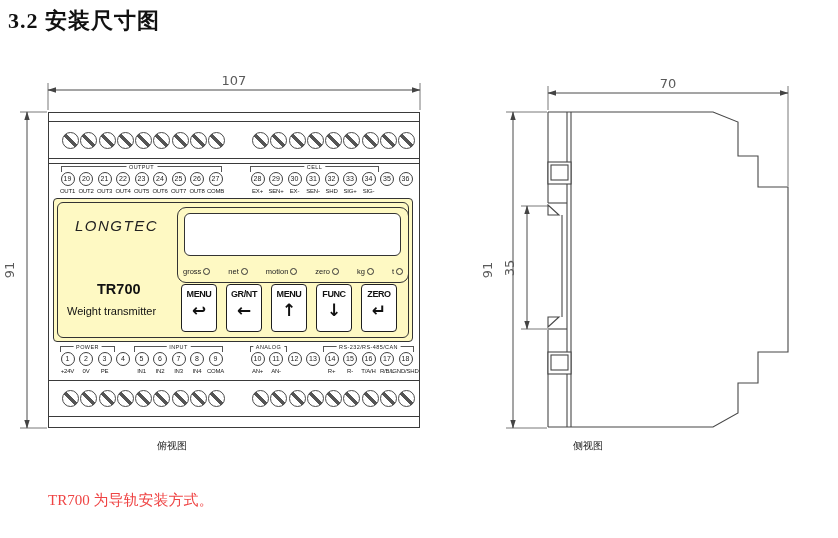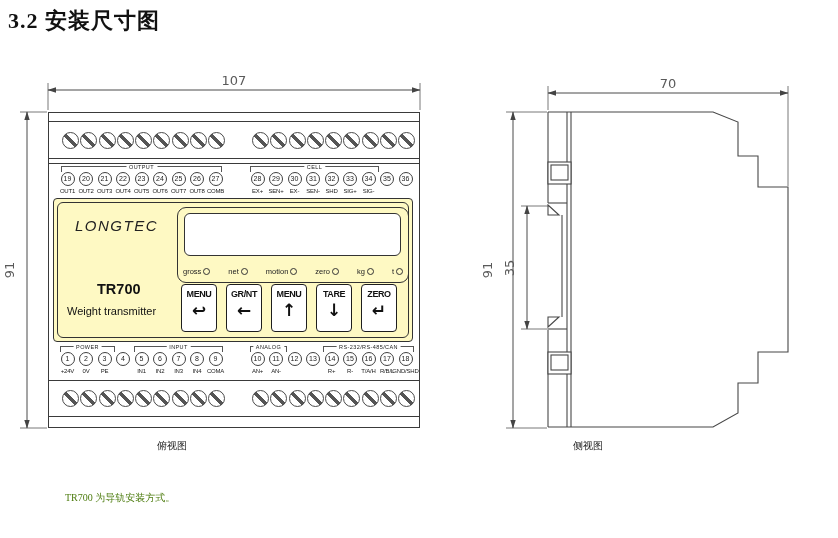--- a/index.html
+++ b/index.html
@@ -66,21 +66,21 @@
        background:#fff;display:flex;flex-direction:column;align-items:center;}
   .btn-label{font-size:9px;font-weight:bold;margin-top:4px;letter-spacing:-0.4px;color:#111;}
   .btn-arrow{font-size:17px;font-weight:bold;line-height:1;margin-top:3px;color:#111;
              font-family:"DejaVu Sans",sans-serif;}
 
   
   .caption{position:absolute;font-size:10px;color:#1a1a1a;text-align:center;}
   #cap-top{left:122px;top:439px;width:100px;}
   #cap-side{left:538px;top:439px;width:100px;}
   #cap-fig{left:252px;top:462px;width:300px;}
-  #note{position:absolute;left:65px;top:491px;font-size:10px;color:#4d7c0f;}
+  #note{position:absolute;left:48px;top:491px;font-size:15px;color:#ef4444;}
 </style>
 </head>
 <body>
 
 <div id="page">
 
   <div id="title" class="cjk">3.2 安装尺寸图</div>
 
   <svg class="overlay" width="838" height="538" viewBox="0 0 838 538">
     <defs>
@@ -330,21 +330,21 @@
             <span class="btn-label">GR/NT</span>
             <span class="btn-arrow">←</span>
           </span>
 
           <span class="btn">
             <span class="btn-label">MENU</span>
             <span class="btn-arrow">↑</span>
           </span>
 
           <span class="btn">
-            <span class="btn-label">TARE</span>
+            <span class="btn-label">FUNC</span>
             <span class="btn-arrow">↓</span>
           </span>
 
           <span class="btn">
             <span class="btn-label">ZERO</span>
             <span class="btn-arrow">↵</span>
           </span>
         </div>
     </div>
 

